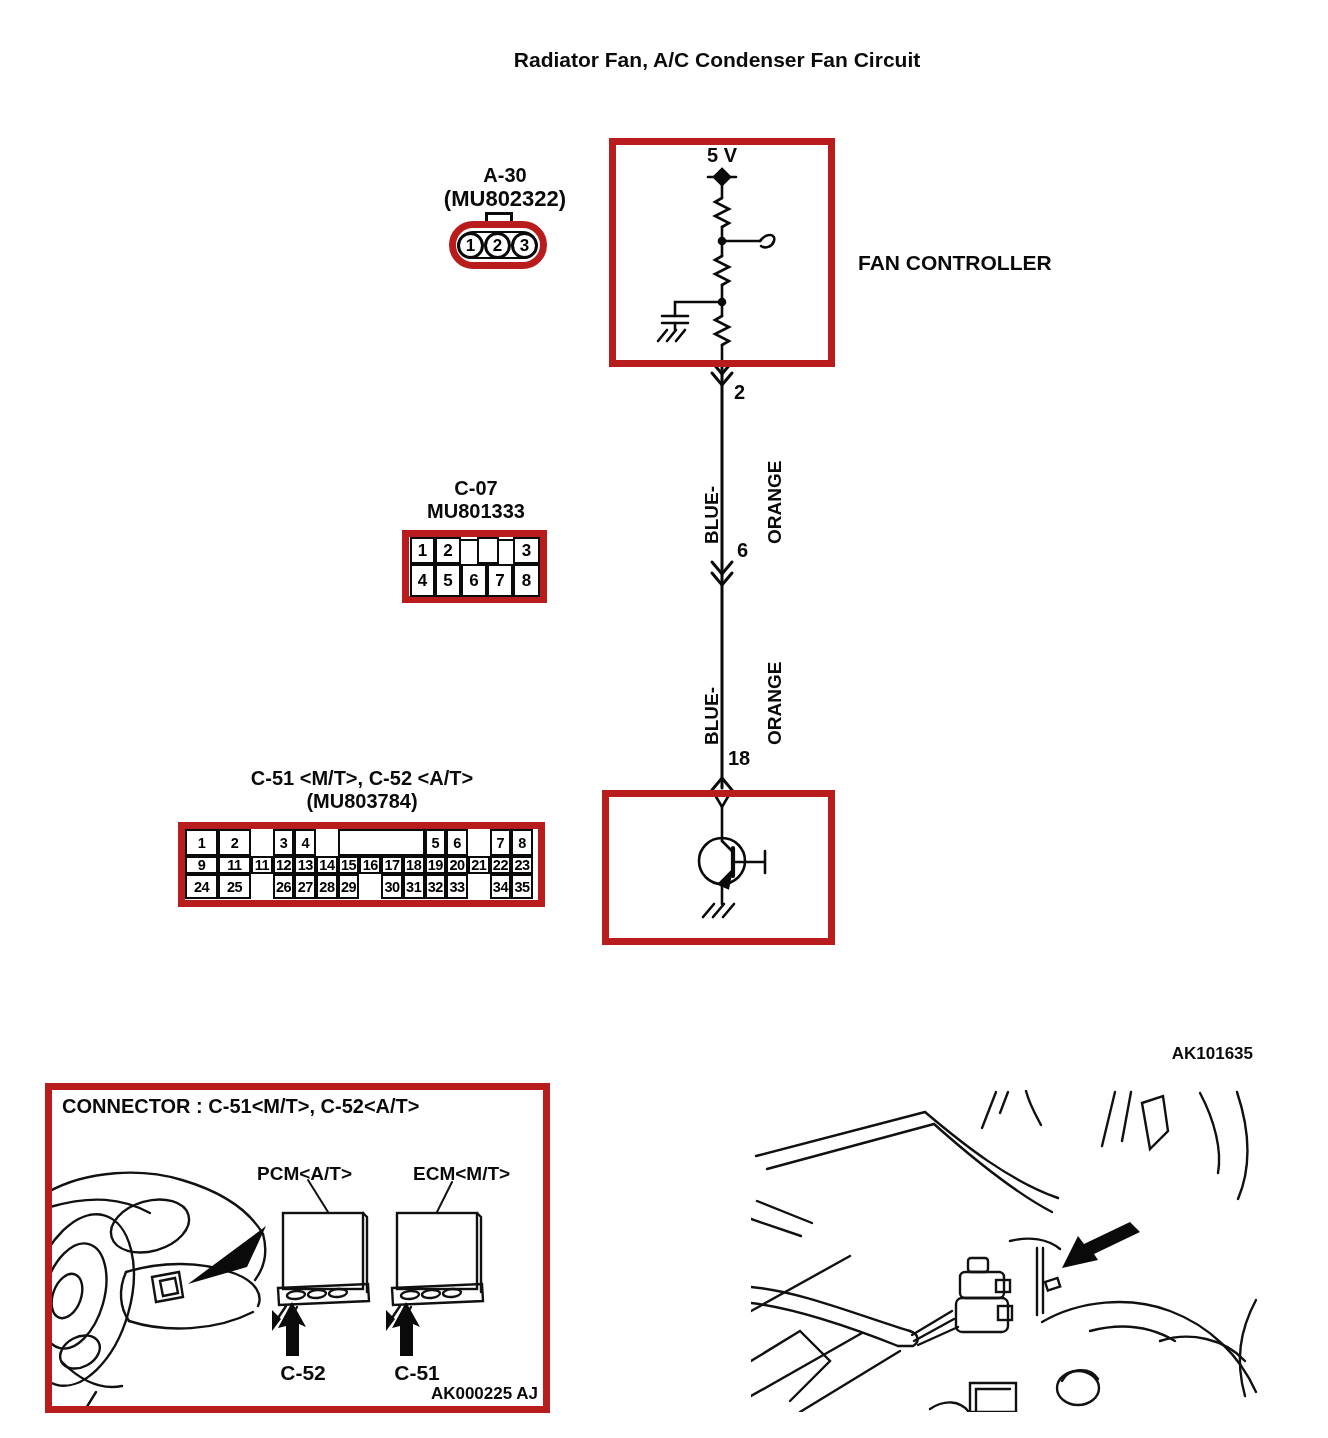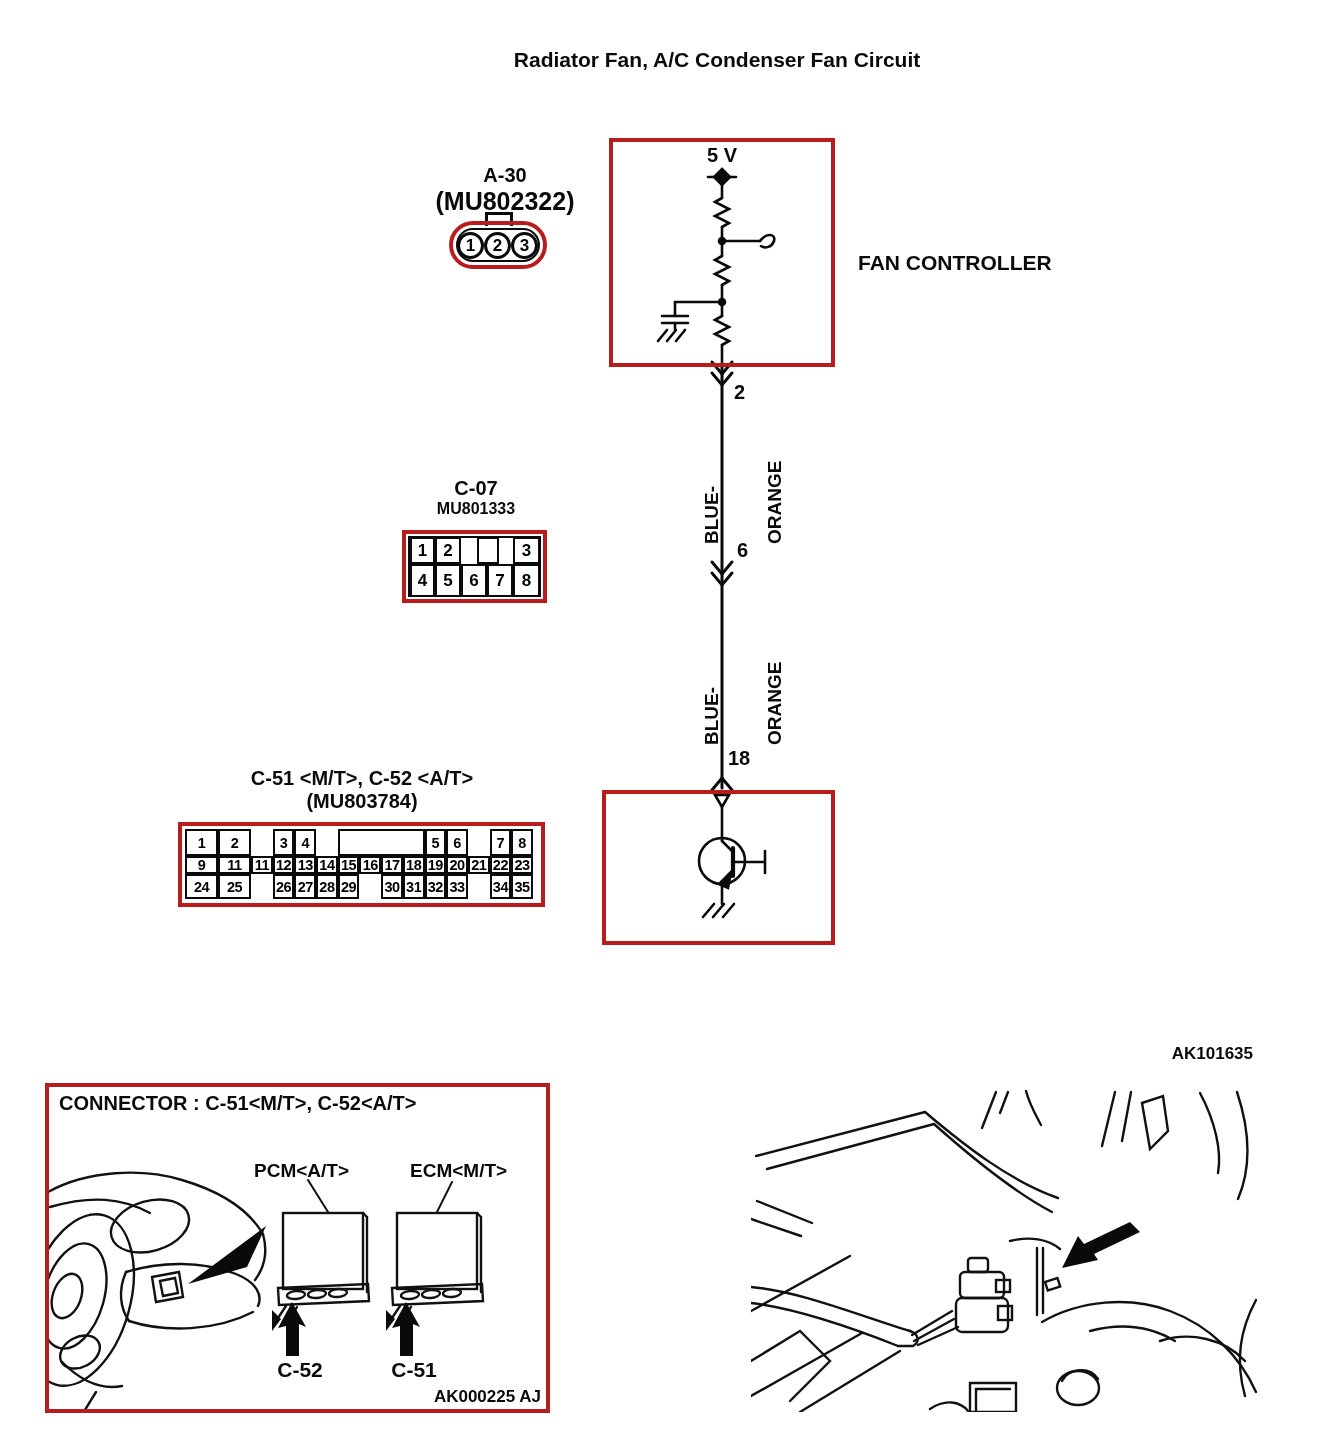--- a/index.html
+++ b/index.html
@@ -4,21 +4,21 @@
 <style>
   html,body{margin:0;padding:0;background:#e8e8e8;}
   .page{position:relative;width:1328px;height:1438px;background:#ffffff;overflow:hidden;
         font-family:"Liberation Sans", sans-serif;color:#000;}
   .abs{position:absolute;}
   .txt{font-weight:bold;color:#0a0a0a;white-space:pre;line-height:1.12;}
   .ctr{text-align:center;}
   .rgt{text-align:right;}
   svg.art{position:absolute;left:0;top:0;z-index:1;}
   .lay{z-index:2;}
-  .box{border:4px solid #b91c1c;box-sizing:border-box;background:transparent;}
+  .box{border:7px solid #b91c1c;box-sizing:border-box;background:transparent;}
   .cell{position:absolute;border:2px solid #0a0a0a;background:#fff;box-sizing:border-box;
         display:flex;align-items:center;justify-content:center;font-weight:bold;}
   .pinround{position:absolute;width:27px;height:27px;border:3px solid #0a0a0a;border-radius:50%;
         box-sizing:border-box;display:flex;align-items:center;justify-content:center;
         font-weight:bold;font-size:17px;background:#fff;}
   .rot{transform:rotate(-90deg);transform-origin:center center;}
   .c51grid{position:absolute;display:grid;grid-template-columns:33px 33px repeat(13,21.7px);
         grid-template-rows:27px 18px 25px;}
   .c51grid .gcell{border:2px solid #0a0a0a;background:#fff;box-sizing:border-box;
         display:flex;align-items:center;justify-content:center;font-weight:bold;
@@ -159,21 +159,21 @@
       <path d="M751,1311 L850,1256 M751,1396 L862,1333 M800,1412 L900,1351"></path>
       <path d="M751,1361 L800,1331 L830,1361 L790,1401"></path>
       <path d="M930,1409 C945,1399 960,1401 968,1411"></path>
       <polygon points="1062,1268 1078,1236 1084,1244 1130,1222 1140,1232 1094,1254 1098,1260" fill="#0a0a0a" stroke="none"></polygon>
     </g>
   </svg>
 
   <div class="abs lay txt ctr" style="left:417px;top:48px;width:600px;font-size:21px;">Radiator Fan, A/C Condenser Fan Circuit</div>
 
   <div class="abs lay txt ctr" style="left:405px;top:164px;width:200px;font-size:20px;">A-30</div>
-  <div class="abs lay txt ctr" style="left:405px;top:187px;width:200px;font-size:25px;">(MU802322)</div>
+  <div class="abs lay txt ctr" style="left:405px;top:187px;width:200px;font-size:22px;">(MU802322)</div>
   <div class="abs lay" style="left:485px;top:212px;width:28px;height:14px;border:3px solid #0a0a0a;border-bottom:none;box-sizing:border-box;background:#fff;"></div>
   <div class="abs lay box" style="left:449px;top:221px;width:98px;height:48px;border-radius:24px;">
     <div style="position:absolute;left:3px;top:3px;right:3px;bottom:3px;border:2px solid #0a0a0a;border-radius:20px;"></div>
   </div>
   <div class="pinround lay" style="left:457px;top:232px;">1</div>
   <div class="pinround lay" style="left:484px;top:232px;">2</div>
   <div class="pinround lay" style="left:511px;top:232px;">3</div>
 
   <div class="abs lay box" style="left:609px;top:138px;width:226px;height:229px;"></div>
   <div class="abs lay txt ctr" style="left:672px;top:144px;width:100px;font-size:20px;">5 V</div>
@@ -185,21 +185,21 @@
     <span style="display:block;">ORANGE</span>
   </div>
   <div class="abs lay txt rot" style="left:621px;top:663px;width:120px;height:44px;font-size:19px;line-height:21px;">
     <span style="display:block;">BLUE-</span>
     <span style="display:block;">ORANGE</span>
   </div>
   <div class="abs lay txt" style="left:737px;top:539px;font-size:20px;">6</div>
   <div class="abs lay txt" style="left:728px;top:747px;font-size:20px;">18</div>
 
   <div class="abs lay txt ctr" style="left:376px;top:477px;width:200px;font-size:20px;">C-07</div>
-  <div class="abs lay txt ctr" style="left:376px;top:500px;width:200px;font-size:16px;">MU801333</div>
+  <div class="abs lay txt ctr" style="left:376px;top:500px;width:200px;font-size:20px;">MU801333</div>
   <div class="abs lay box" style="left:402px;top:530px;width:145px;height:73px;">
     <div style="position:absolute;left:2px;top:2px;right:2px;bottom:2px;border:2px solid #0a0a0a;"></div>
   </div>
   <div class="cell lay" style="left:410px;top:537px;width:25px;height:27px;font-size:17px;">1</div>
   <div class="cell lay" style="left:435px;top:537px;width:26px;height:27px;font-size:17px;">2</div>
   <div class="cell lay" style="left:477px;top:537px;width:22px;height:27px;"></div>
   <div class="cell lay" style="left:513px;top:537px;width:27px;height:27px;font-size:17px;">3</div>
   <div class="cell lay" style="left:410px;top:564px;width:25px;height:33px;font-size:17px;">4</div>
   <div class="cell lay" style="left:435px;top:564px;width:26px;height:33px;font-size:17px;">5</div>
   <div class="cell lay" style="left:461px;top:564px;width:26px;height:33px;font-size:17px;">6</div>

